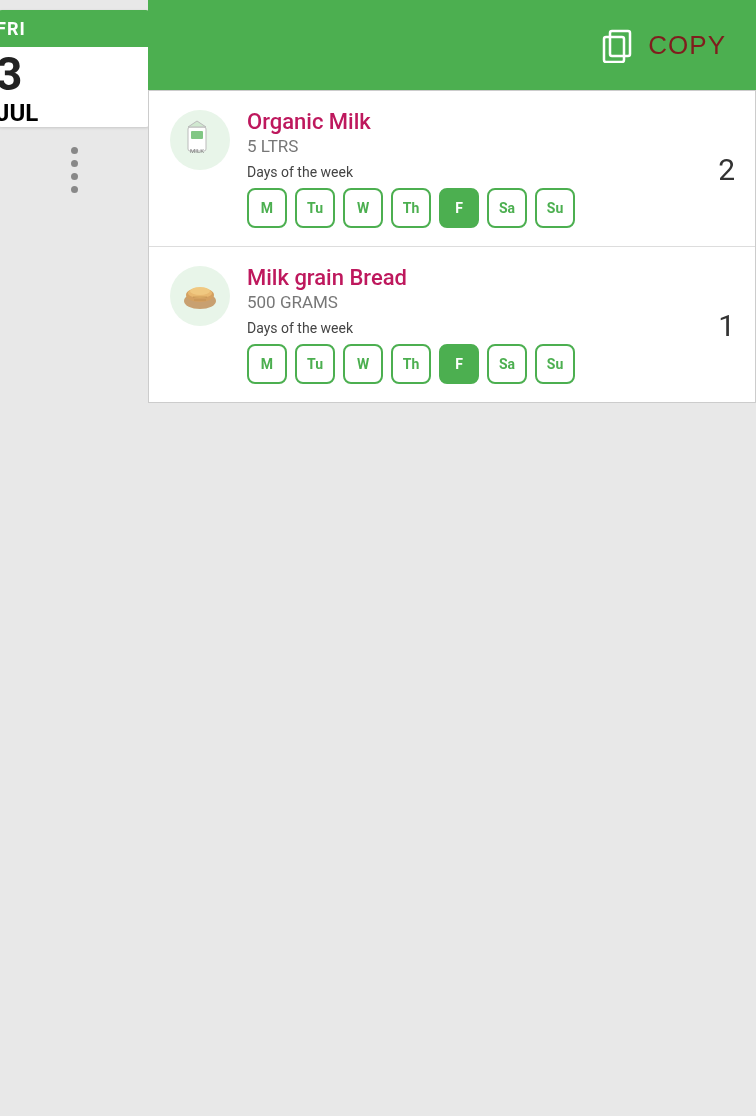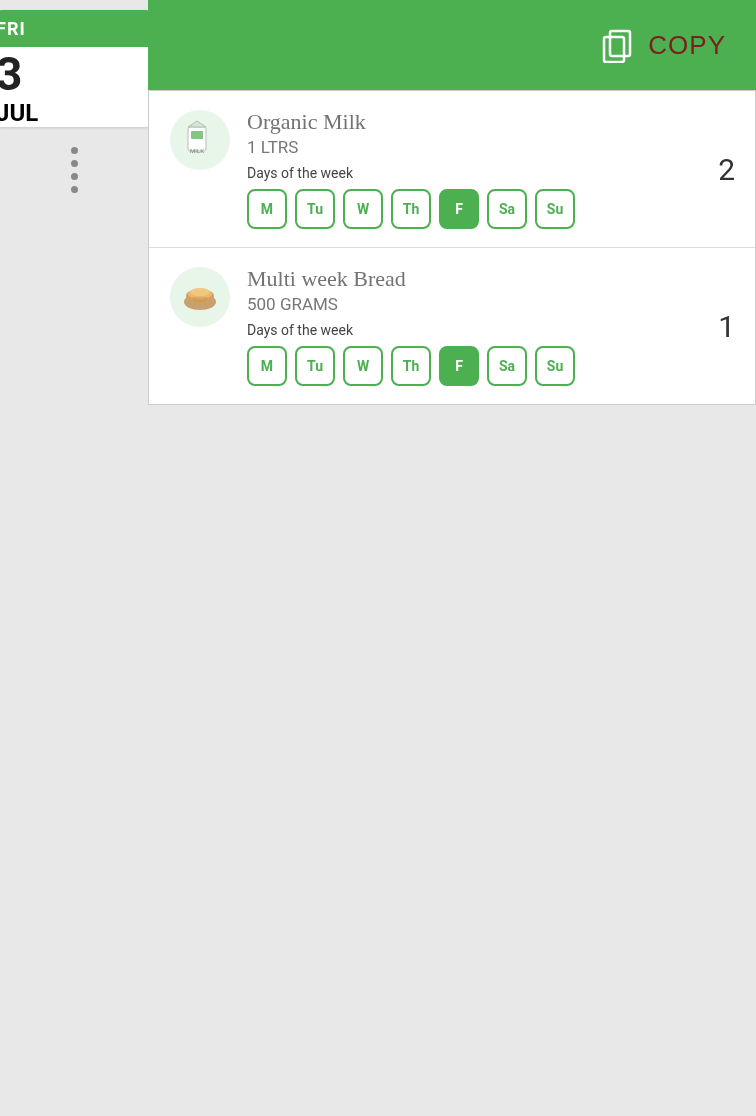--- a/index.html
+++ b/index.html
@@ -133,23 +133,22 @@
       justify-content: center;
     }
 
     .item-details {
       flex: 1;
     }
 
     .item-name {
       font-size: 22px;
       font-weight: 500;
-      color: #737373;
+      color: #be185d;
       margin-bottom: 2px;
-      font-family: Liberation Serif, serif;
     }
 
     .item-quantity {
       font-size: 17px;
       color: #777;
       margin-bottom: 8px;
     }
 
     .days-label {
       font-size: 14px;
@@ -235,21 +234,21 @@
       <circle cx="31" cy="31" r="30" fill="#e8f5e9"></circle>
 
       <rect x="19" y="18" width="18" height="24" rx="2" fill="white" stroke="#bbb" stroke-width="1"></rect>
       <polygon points="19,18 28,12 37,18" fill="#d0e8d0" stroke="#bbb" stroke-width="1"></polygon>
       <rect x="22" y="22" width="12" height="8" rx="1" fill="#4CAF50" opacity="0.7"></rect>
       <text x="28" y="44" text-anchor="middle" fill="#777" font-size="6">MILK</text>
     </svg>
         </div>
         <div class="item-details">
           <div class="item-name">Organic Milk</div>
-          <div class="item-quantity">1 LTRS</div>
+          <div class="item-quantity">5 LTRS</div>
           <div class="days-label">Days of the week</div>
           <div class="days-row">
             <div class="day-badge">M</div>
             <div class="day-badge">Tu</div>
             <div class="day-badge">W</div>
             <div class="day-badge">Th</div>
             <div class="day-badge active">F</div>
             <div class="day-badge">Sa</div>
             <div class="day-badge">Su</div>
           </div>
@@ -263,21 +262,21 @@
 
       <ellipse cx="31" cy="36" rx="16" ry="8" fill="#c8a070"></ellipse>
       <ellipse cx="31" cy="30" rx="14" ry="7" fill="#d4a060"></ellipse>
       <ellipse cx="31" cy="28" rx="12" ry="5" fill="#e8b870"></ellipse>
       <ellipse cx="31" cy="26" rx="10" ry="4" fill="#f0c880"></ellipse>
       <line x1="24" y1="32" x2="38" y2="32" stroke="#b08040" stroke-width="1" opacity="0.5"></line>
       <line x1="25" y1="35" x2="37" y2="35" stroke="#b08040" stroke-width="1" opacity="0.5"></line>
     </svg>
         </div>
         <div class="item-details">
-          <div class="item-name">Multi week Bread</div>
+          <div class="item-name">Milk grain Bread</div>
           <div class="item-quantity">500 GRAMS</div>
           <div class="days-label">Days of the week</div>
           <div class="days-row">
             <div class="day-badge">M</div>
             <div class="day-badge">Tu</div>
             <div class="day-badge">W</div>
             <div class="day-badge">Th</div>
             <div class="day-badge active">F</div>
             <div class="day-badge">Sa</div>
             <div class="day-badge">Su</div>

